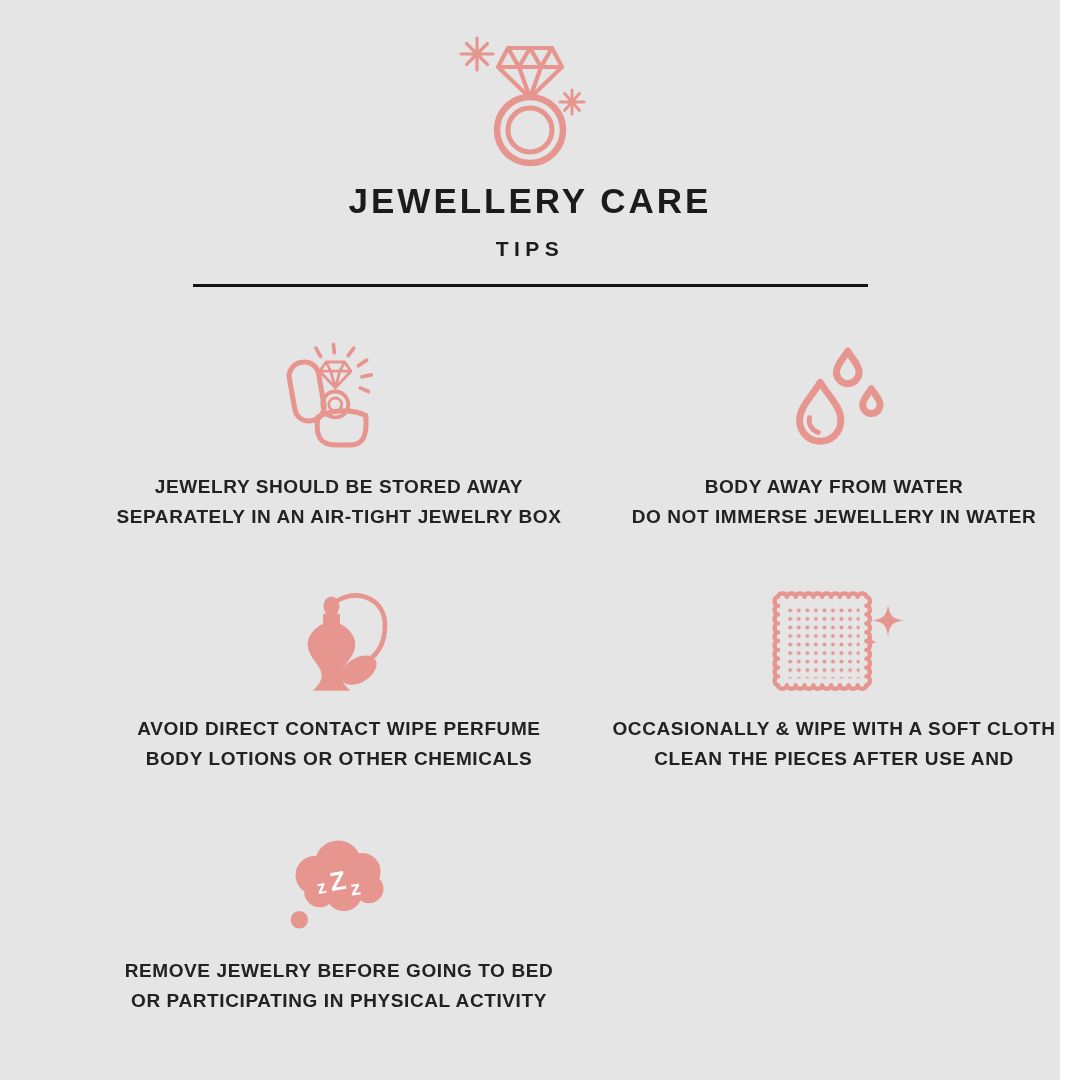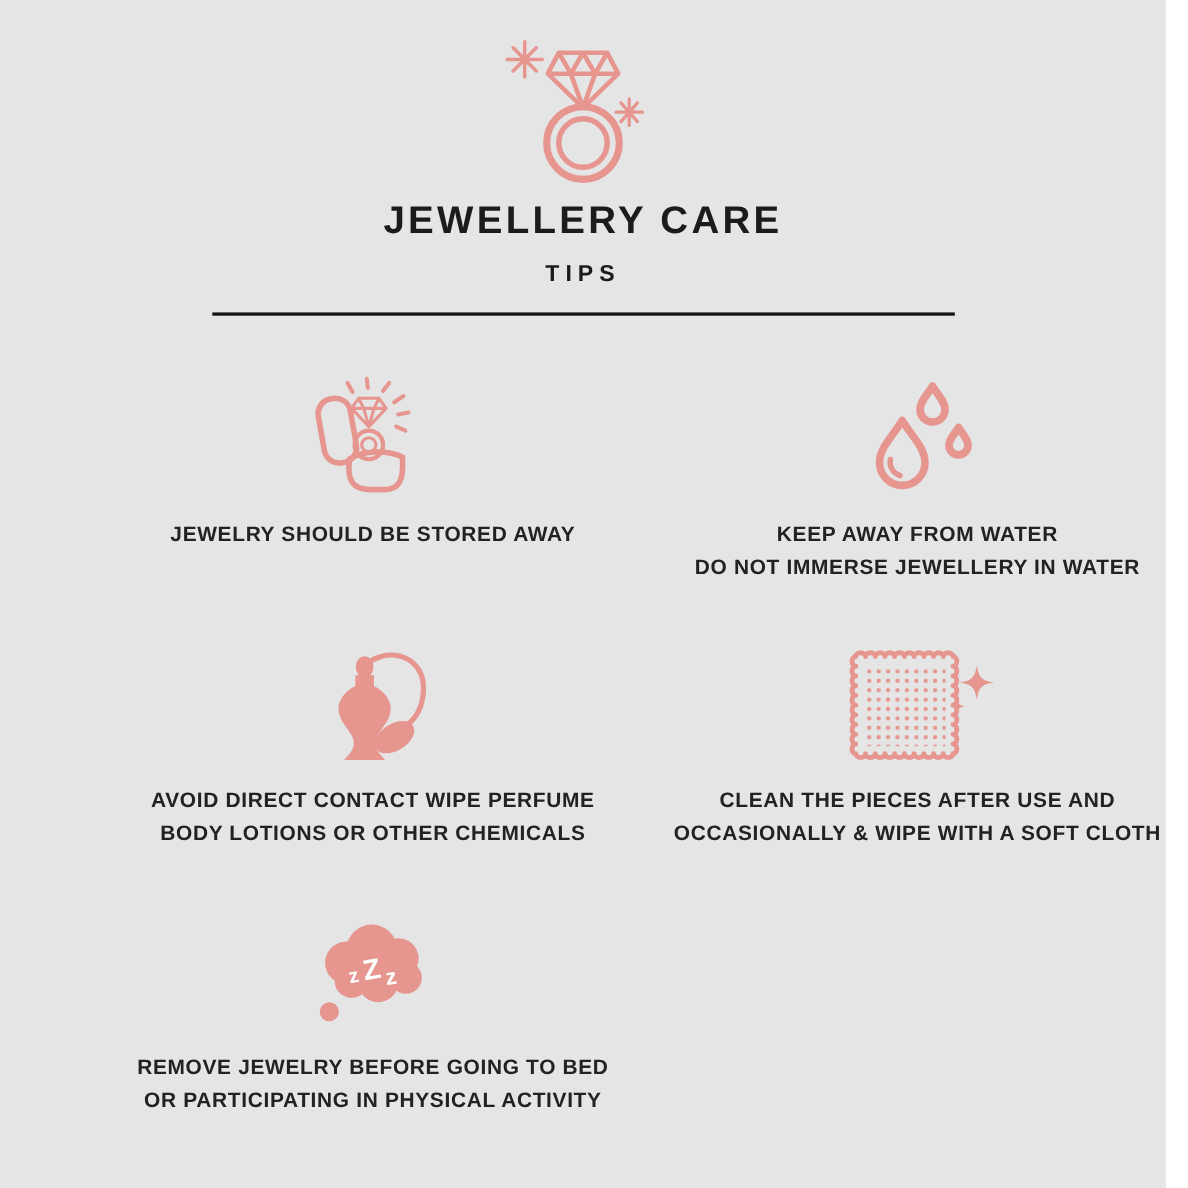--- a/index.html
+++ b/index.html
@@ -53,34 +53,35 @@
           <path class="st" stroke-width="4" d="M45,16 L40,7 M60,12 L59,3 M75,15 L81,7 M86,26 L95,20 M90,38 L100,36 M88,50 L97,54"></path>
           <path class="st" stroke-width="3" d="M51,22 L71,22 L78,32 L61,50 L44,32 Z M44,32 L78,32 M51,22 L56,32 L61,50 M71,22 L66,32 L61,50"></path>
           <circle class="st" stroke-width="4.2" cx="61" cy="68" r="14"></circle>
           <circle class="st" stroke-width="3" cx="61" cy="68" r="7"></circle>
           <rect class="st" stroke-width="5.5" x="14" y="22" width="32" height="64" rx="15" transform="rotate(-10 30 54)"></rect>
           <path class="st" stroke-width="5.5" d="M42,82 C56,73 80,73 94,80 M42,82 C39,104 46,112 62,112 L76,112 C90,112 96,104 94,80"></path>
         </svg>
       </div>
       <div class="caption">
         <div>JEWELRY SHOULD BE STORED AWAY</div>
+        <div>SEPARATELY IN AN AIR-TIGHT JEWELRY BOX</div>
       </div>
     </div>
 
     <div class="cell">
       <div class="iconbox">
         <svg width="118" height="118" viewBox="0 0 120 120">
           <path class="st" stroke-width="7" transform="translate(46,76)" d="M0,-32 C9,-17 21,-7 21,7 A21,21 0 1 1 -21,7 C-21,-7 -9,-17 0,-32"></path>
           <path class="st" stroke-width="5" transform="translate(46,76)" d="M-11,4 a13,13 0 0 0 9,15"></path>
           <path class="st" stroke-width="7" vector-effect="non-scaling-stroke" transform="translate(74,30) scale(0.55)" d="M0,-32 C9,-17 21,-7 21,7 A21,21 0 1 1 -21,7 C-21,-7 -9,-17 0,-32"></path>
           <path class="st" stroke-width="7" vector-effect="non-scaling-stroke" transform="translate(98,64) scale(0.42)" d="M0,-32 C9,-17 21,-7 21,7 A21,21 0 1 1 -21,7 C-21,-7 -9,-17 0,-32"></path>
         </svg>
       </div>
       <div class="caption">
-        <div>KEEP AWAY FROM WATER</div>
+        <div>BODY AWAY FROM WATER</div>
         <div>DO NOT IMMERSE JEWELLERY IN WATER</div>
       </div>
     </div>
 
     <div class="cell">
       <div class="iconbox">
         <svg width="122" height="114" viewBox="0 0 130 120">
           <path class="st" stroke-width="5" d="M63,16 C88,2 114,16 114,42 C114,62 106,74 94,81"></path>
           <ellipse class="fl" cx="57" cy="22" rx="8.5" ry="10.5"></ellipse>
           <rect class="fl" x="48" y="30" width="18" height="11"></rect>
@@ -107,22 +108,22 @@
             a4.5,3.5 0 0 1 9,0 a4.5,3.5 0 0 1 9,0 a4.5,3.5 0 0 1 9,0 a4.5,3.5 0 0 1 9,0 a4.5,3.5 0 0 1 9,0 a4.5,3.5 0 0 1 9,0 a4.5,3.5 0 0 1 9,0 a4.5,3.5 0 0 1 9,0 a4.5,3.5 0 0 1 9,0 a4.5,3.5 0 0 1 9,0
             a3.5,4.5 0 0 1 0,9 a3.5,4.5 0 0 1 0,9 a3.5,4.5 0 0 1 0,9 a3.5,4.5 0 0 1 0,9 a3.5,4.5 0 0 1 0,9 a3.5,4.5 0 0 1 0,9 a3.5,4.5 0 0 1 0,9 a3.5,4.5 0 0 1 0,9 a3.5,4.5 0 0 1 0,9 a3.5,4.5 0 0 1 0,9
             a4.5,3.5 0 0 1 -9,0 a4.5,3.5 0 0 1 -9,0 a4.5,3.5 0 0 1 -9,0 a4.5,3.5 0 0 1 -9,0 a4.5,3.5 0 0 1 -9,0 a4.5,3.5 0 0 1 -9,0 a4.5,3.5 0 0 1 -9,0 a4.5,3.5 0 0 1 -9,0 a4.5,3.5 0 0 1 -9,0 a4.5,3.5 0 0 1 -9,0
             a3.5,4.5 0 0 1 0,-9 a3.5,4.5 0 0 1 0,-9 a3.5,4.5 0 0 1 0,-9 a3.5,4.5 0 0 1 0,-9 a3.5,4.5 0 0 1 0,-9 a3.5,4.5 0 0 1 0,-9 a3.5,4.5 0 0 1 0,-9 a3.5,4.5 0 0 1 0,-9 a3.5,4.5 0 0 1 0,-9 a3.5,4.5 0 0 1 0,-9 Z"></path>
           <rect x="25" y="15" width="76" height="76" fill="url(#dotpat)"></rect>
           <path class="fl" transform="translate(130,32)" d="M0,-16 C1.8,-4.5 4.5,-1.8 16,0 C4.5,1.8 1.8,4.5 0,16 C-1.8,4.5 -4.5,1.8 -16,0 C-4.5,-1.8 -1.8,-4.5 0,-16 Z"></path>
           <path class="fl" transform="translate(112,54) scale(0.45)" d="M0,-16 C1.8,-4.5 4.5,-1.8 16,0 C4.5,1.8 1.8,4.5 0,16 C-1.8,4.5 -4.5,1.8 -16,0 C-4.5,-1.8 -1.8,-4.5 0,-16 Z"></path>
         </svg>
       </div>
       <div class="caption">
+        <div>OCCASIONALLY &amp; WIPE WITH A SOFT CLOTH</div>
         <div>CLEAN THE PIECES AFTER USE AND</div>
-        <div>OCCASIONALLY &amp; WIPE WITH A SOFT CLOTH</div>
       </div>
     </div>
 
     <div class="cell">
       <div class="iconbox">
         <svg width="126" height="116" viewBox="0 0 130 120">
           <circle class="fl" cx="40" cy="52" r="20"></circle>
           <circle class="fl" cx="64" cy="40" r="24"></circle>
           <circle class="fl" cx="89" cy="48" r="19"></circle>
           <circle class="fl" cx="96" cy="66" r="15"></circle>

